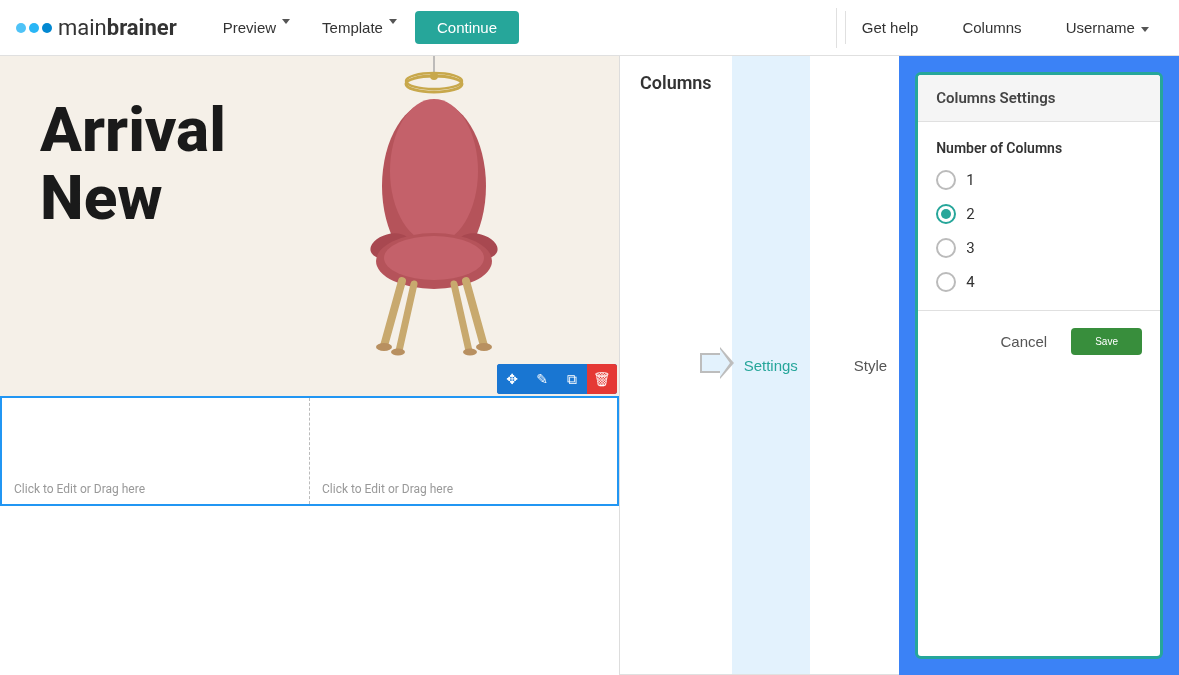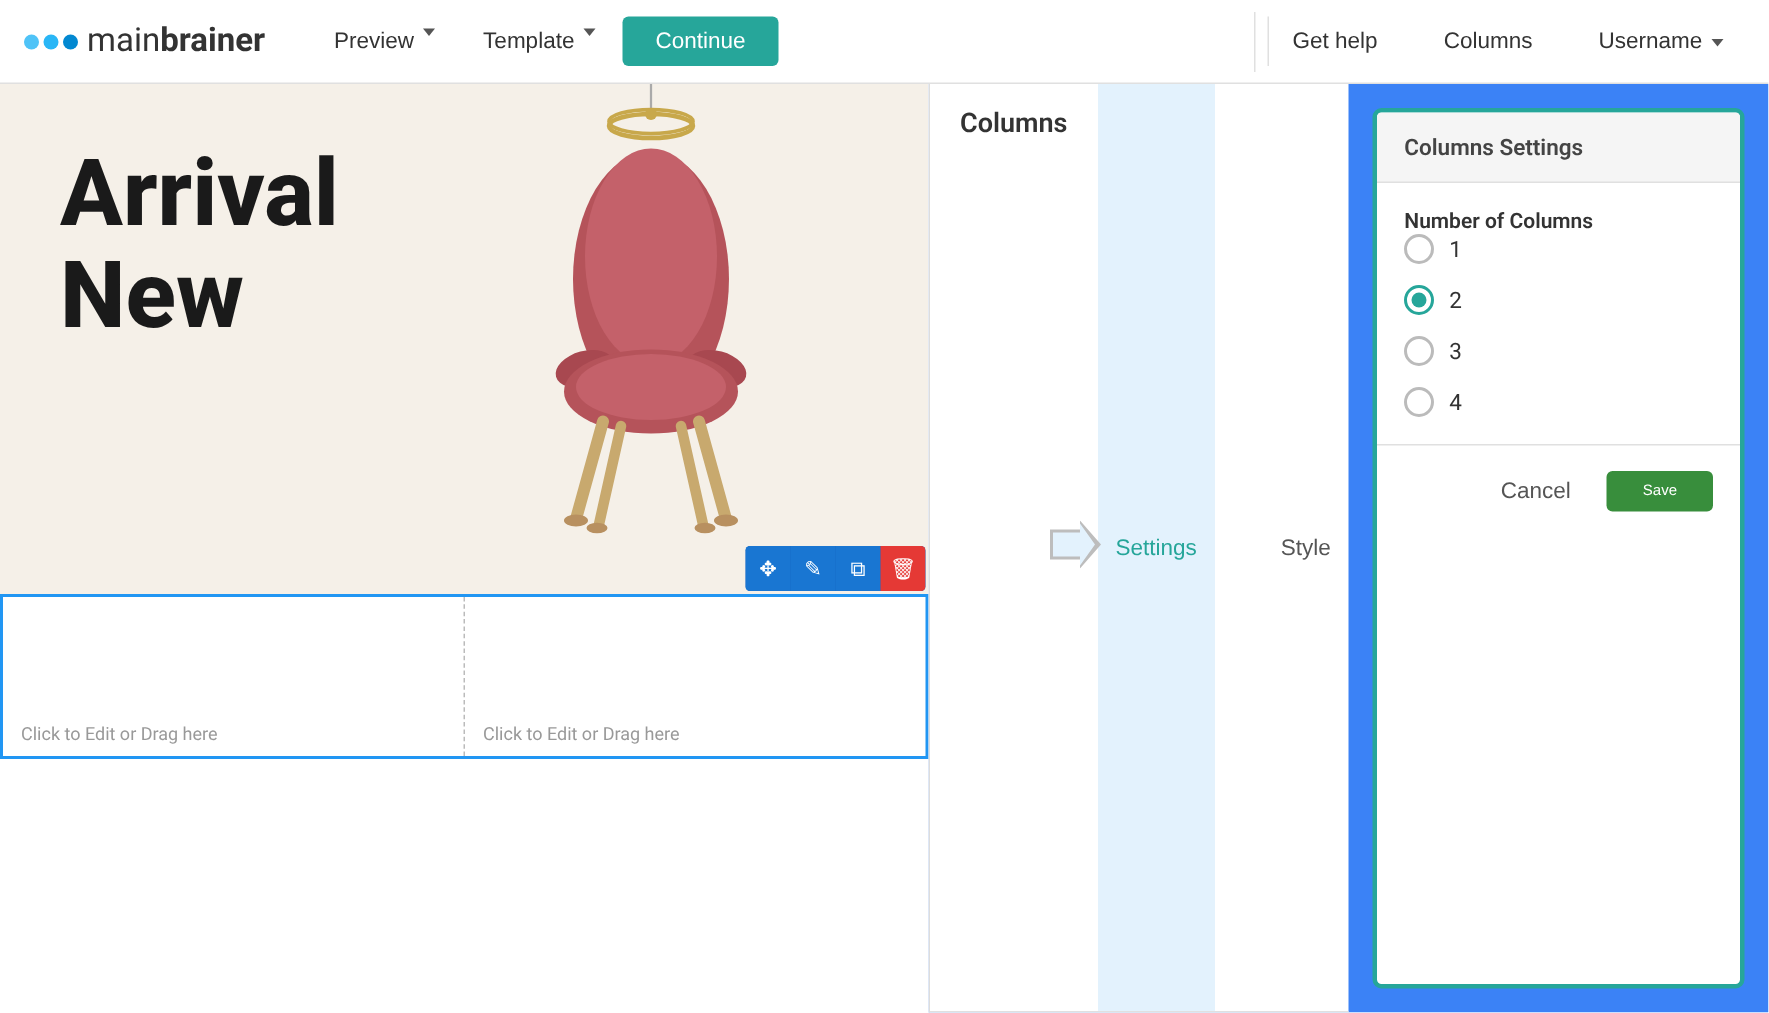--- a/index.html
+++ b/index.html
@@ -265,20 +265,21 @@
     }
 
     .dialog-body {
       padding: 18px;
     }
 
     .dialog-label {
       font-size: 14px;
       font-weight: 600;
       color: #333;
+      margin-bottom: 14px;
     }
 
     .radio-group {
       display: flex;
       flex-direction: column;
       gap: 14px;
     }
 
     .radio-item {
       display: flex;

